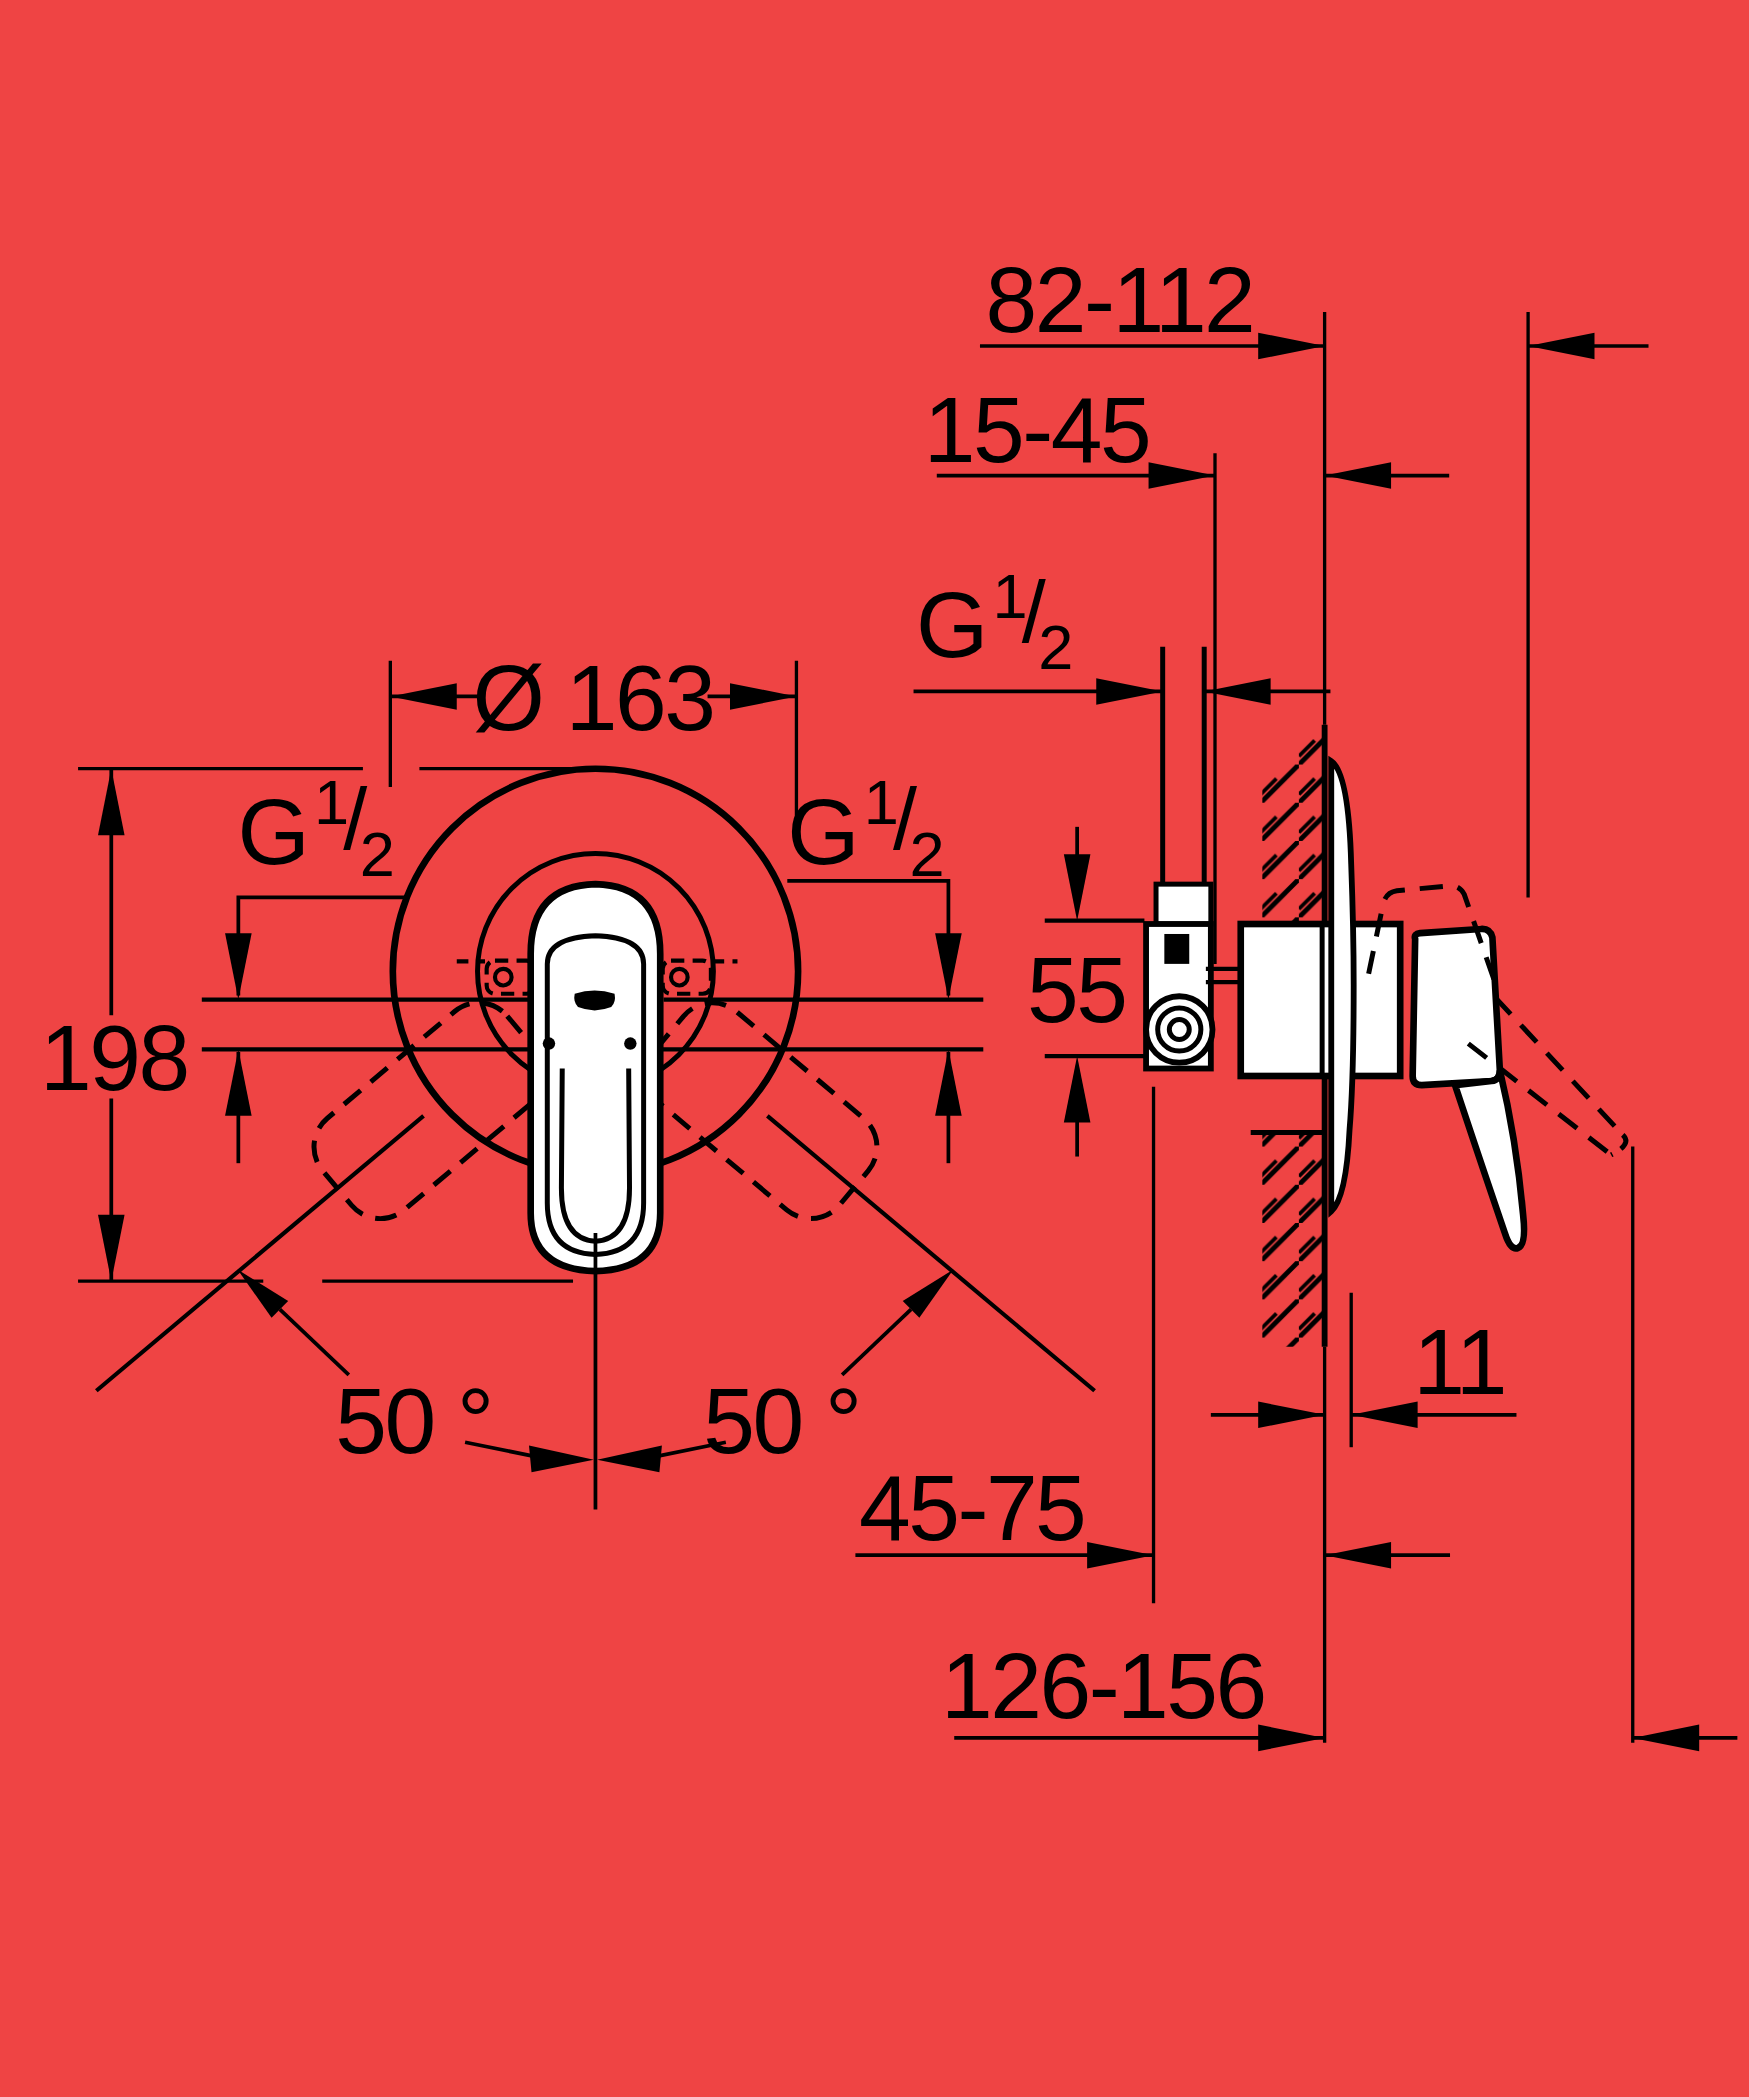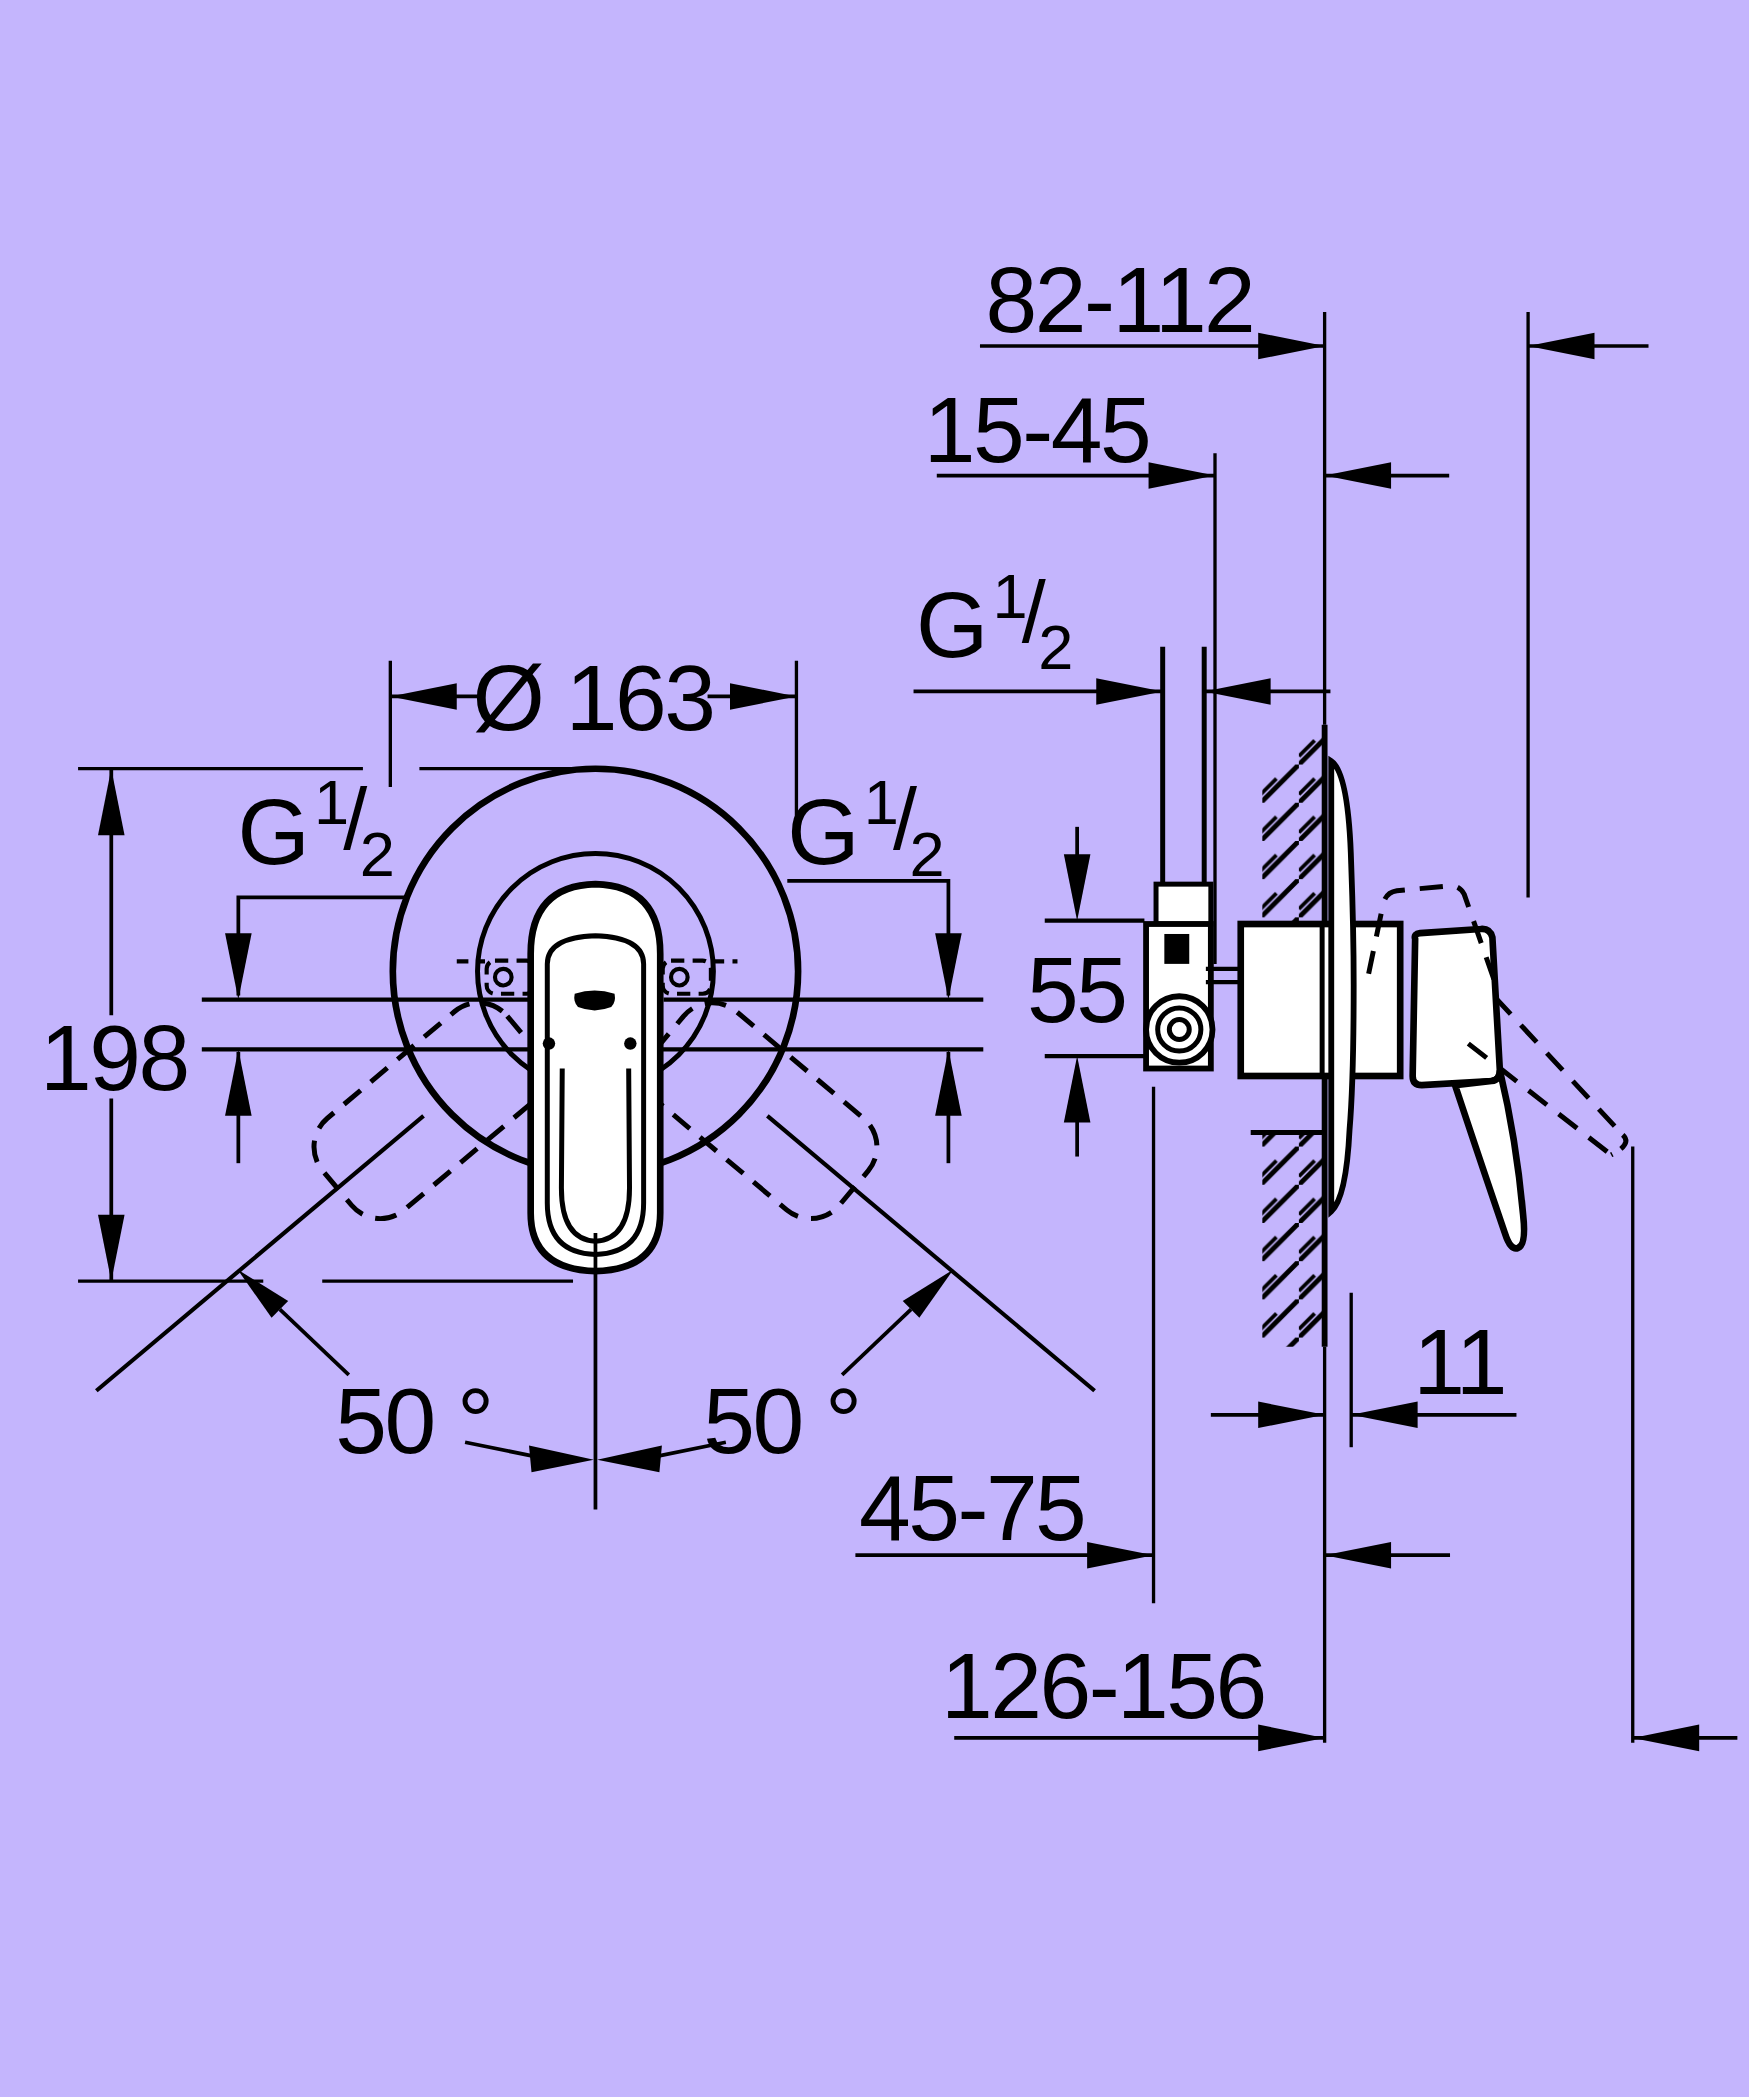--- a/index.html
+++ b/index.html
@@ -1,16 +1,16 @@
 <!DOCTYPE html>
 <html style="font-size:13.3px"><head>
 <meta charset="utf-8">
 <style>
   html,body{margin:0;padding:0;background:#ffffff;}
-  .stage{width:1749px;height:2098px;background:#c4b5fd;position:relative;overflow:hidden;}
+  .stage{width:1749px;height:2098px;background:#ef4444;position:relative;overflow:hidden;}
   svg{position:absolute;left:0;top:0;}
   text{font-family:"Liberation Sans","DejaVu Sans",sans-serif;fill:#000;letter-spacing:-3px;}
   .dim{font-size:112px;}
   .frac-sup,.frac-sub{font-size:76px;}
   .frac-slash{font-size:104px;}
 </style>
 </head>
 <body>
 
 <div class="stage">

